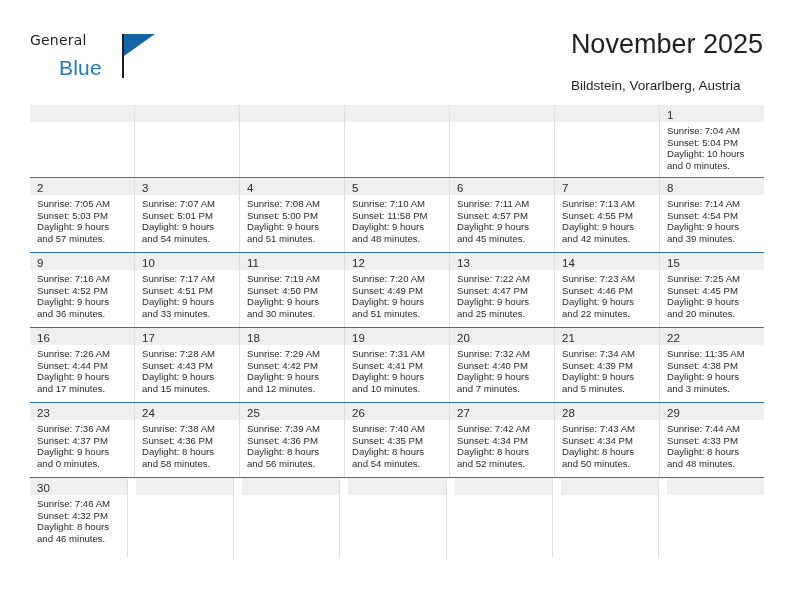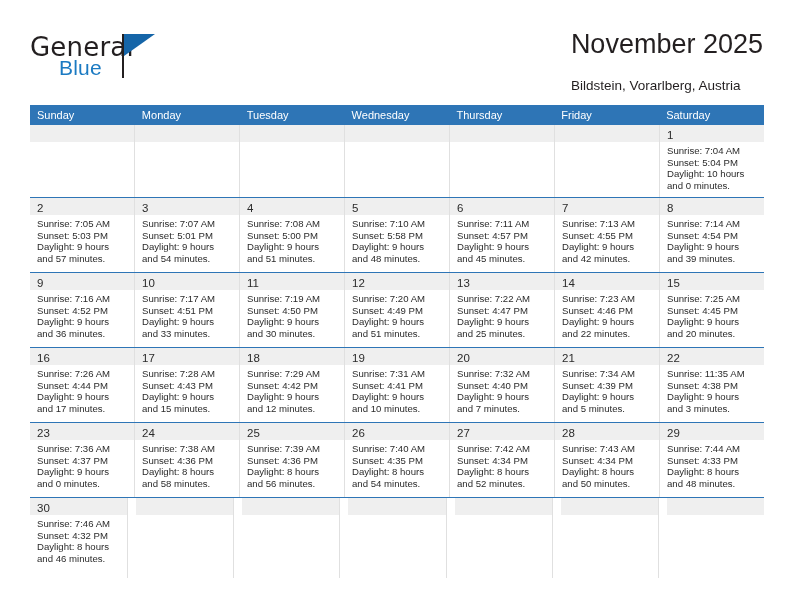--- a/index.html
+++ b/index.html
@@ -35,21 +35,21 @@
     position: absolute;
     left: 0;
     top: 4px;
     width: 180px;
     height: 60px;
   }
   .brand-general {
     position: absolute;
     left: 0;
     top: 0;
-    font-size: 26px;
+    font-size: 14px;
     letter-spacing: 0.2px;
     color: #231f20;
     font-family: "DejaVu Sans", sans-serif;
     font-weight: 400;
   }
   .brand-blue {
     position: absolute;
     left: 29px;
     top: 24px;
     font-size: 21px;
@@ -191,29 +191,20 @@
     </div>
 
     <div class="titles">
       <div class="month-title">November 2025</div>
       <div class="location">Bildstein, Vorarlberg, Austria</div>
     </div>
 
   </div>
 
   <div class="calendar">
-    <div class="dow-row">
-        <div class="dow">Sunday</div>
-        <div class="dow">Monday</div>
-        <div class="dow">Tuesday</div>
-        <div class="dow">Wednesday</div>
-        <div class="dow">Thursday</div>
-        <div class="dow">Friday</div>
-        <div class="dow">Saturday</div>
-      </div>
     <div id="weeks-container">
         <div class="week week-empty-top">
           <div class="cell blank">
             <div class="daynum-band"></div>
           </div>
           <div class="cell blank">
             <div class="daynum-band"></div>
           </div>
           <div class="cell blank">
             <div class="daynum-band"></div>
@@ -262,21 +253,21 @@
               <div class="cell-line">Sunrise: 7:08 AM</div>
               <div class="cell-line">Sunset: 5:00 PM</div>
               <div class="cell-line">Daylight: 9 hours</div>
               <div class="cell-line">and 51 minutes.</div>
             </div>
           </div>
           <div class="cell">
             <div class="daynum-band"><span class="daynum">5</span></div>
             <div class="cell-body">
               <div class="cell-line">Sunrise: 7:10 AM</div>
-              <div class="cell-line">Sunset: 5:58 PM</div>
+              <div class="cell-line">Sunset: 11:58 PM</div>
               <div class="cell-line">Daylight: 9 hours</div>
               <div class="cell-line">and 48 minutes.</div>
             </div>
           </div>
           <div class="cell">
             <div class="daynum-band"><span class="daynum">6</span></div>
             <div class="cell-body">
               <div class="cell-line">Sunrise: 7:11 AM</div>
               <div class="cell-line">Sunset: 4:57 PM</div>
               <div class="cell-line">Daylight: 9 hours</div>

